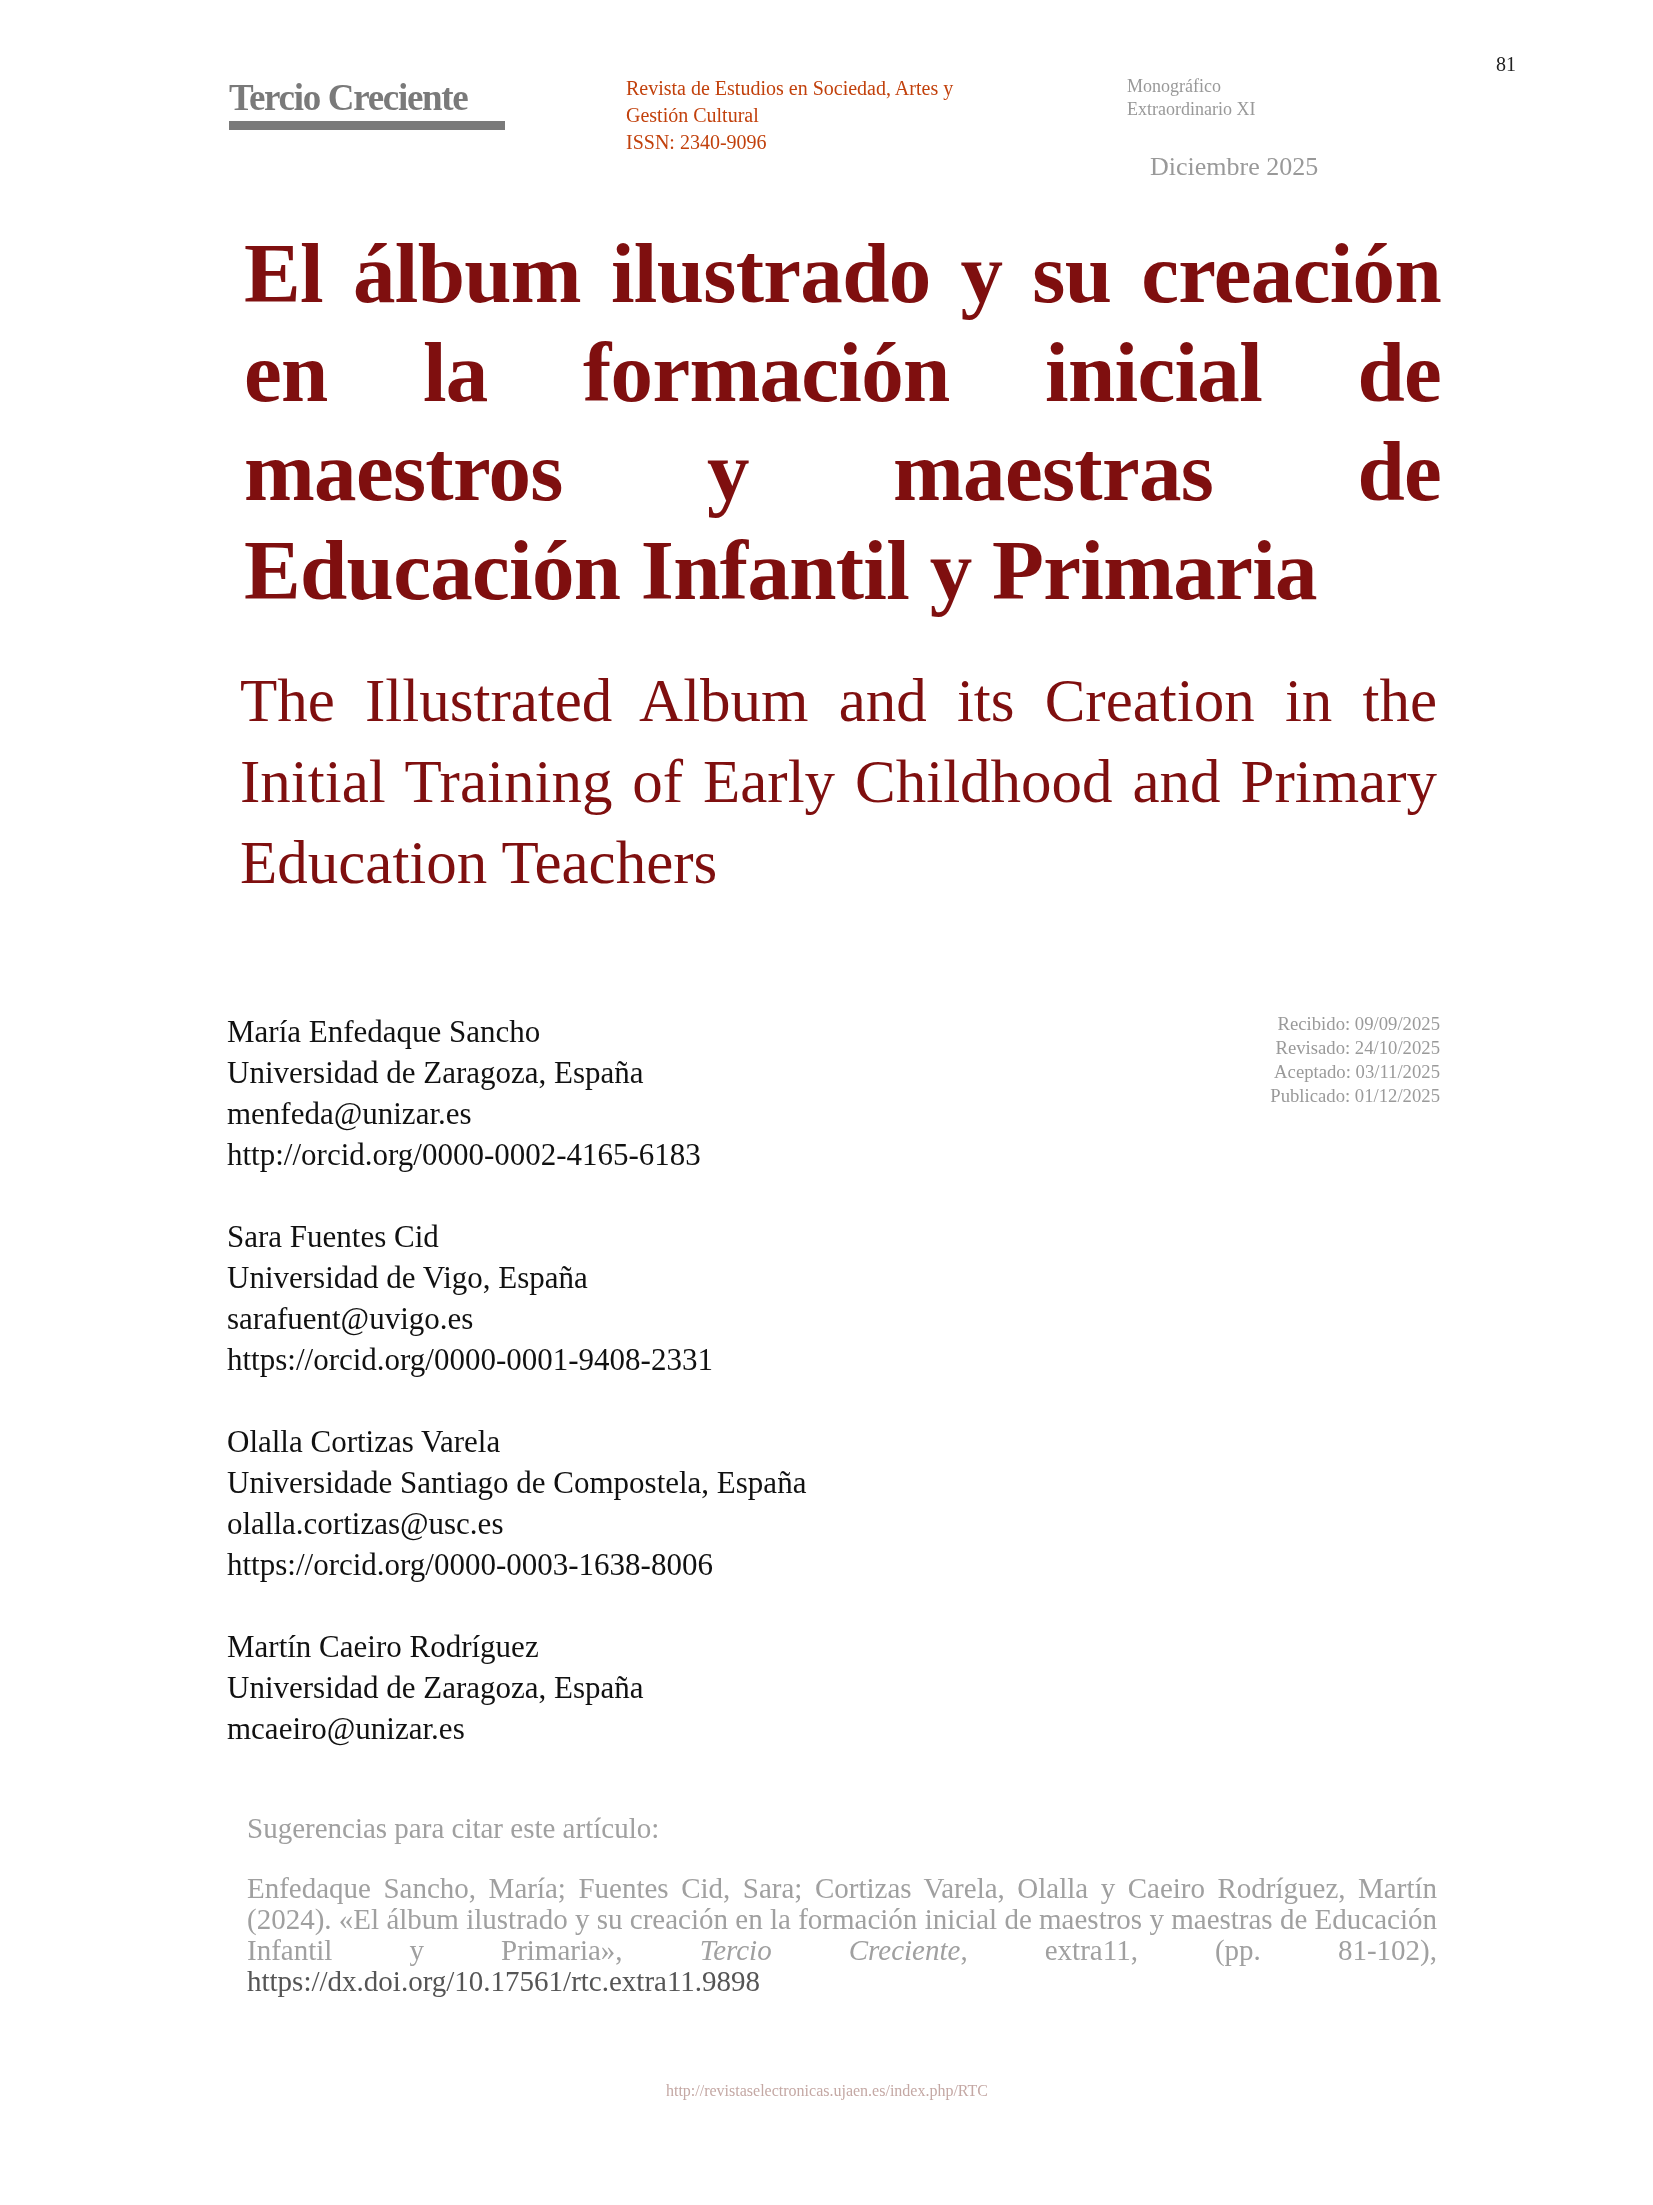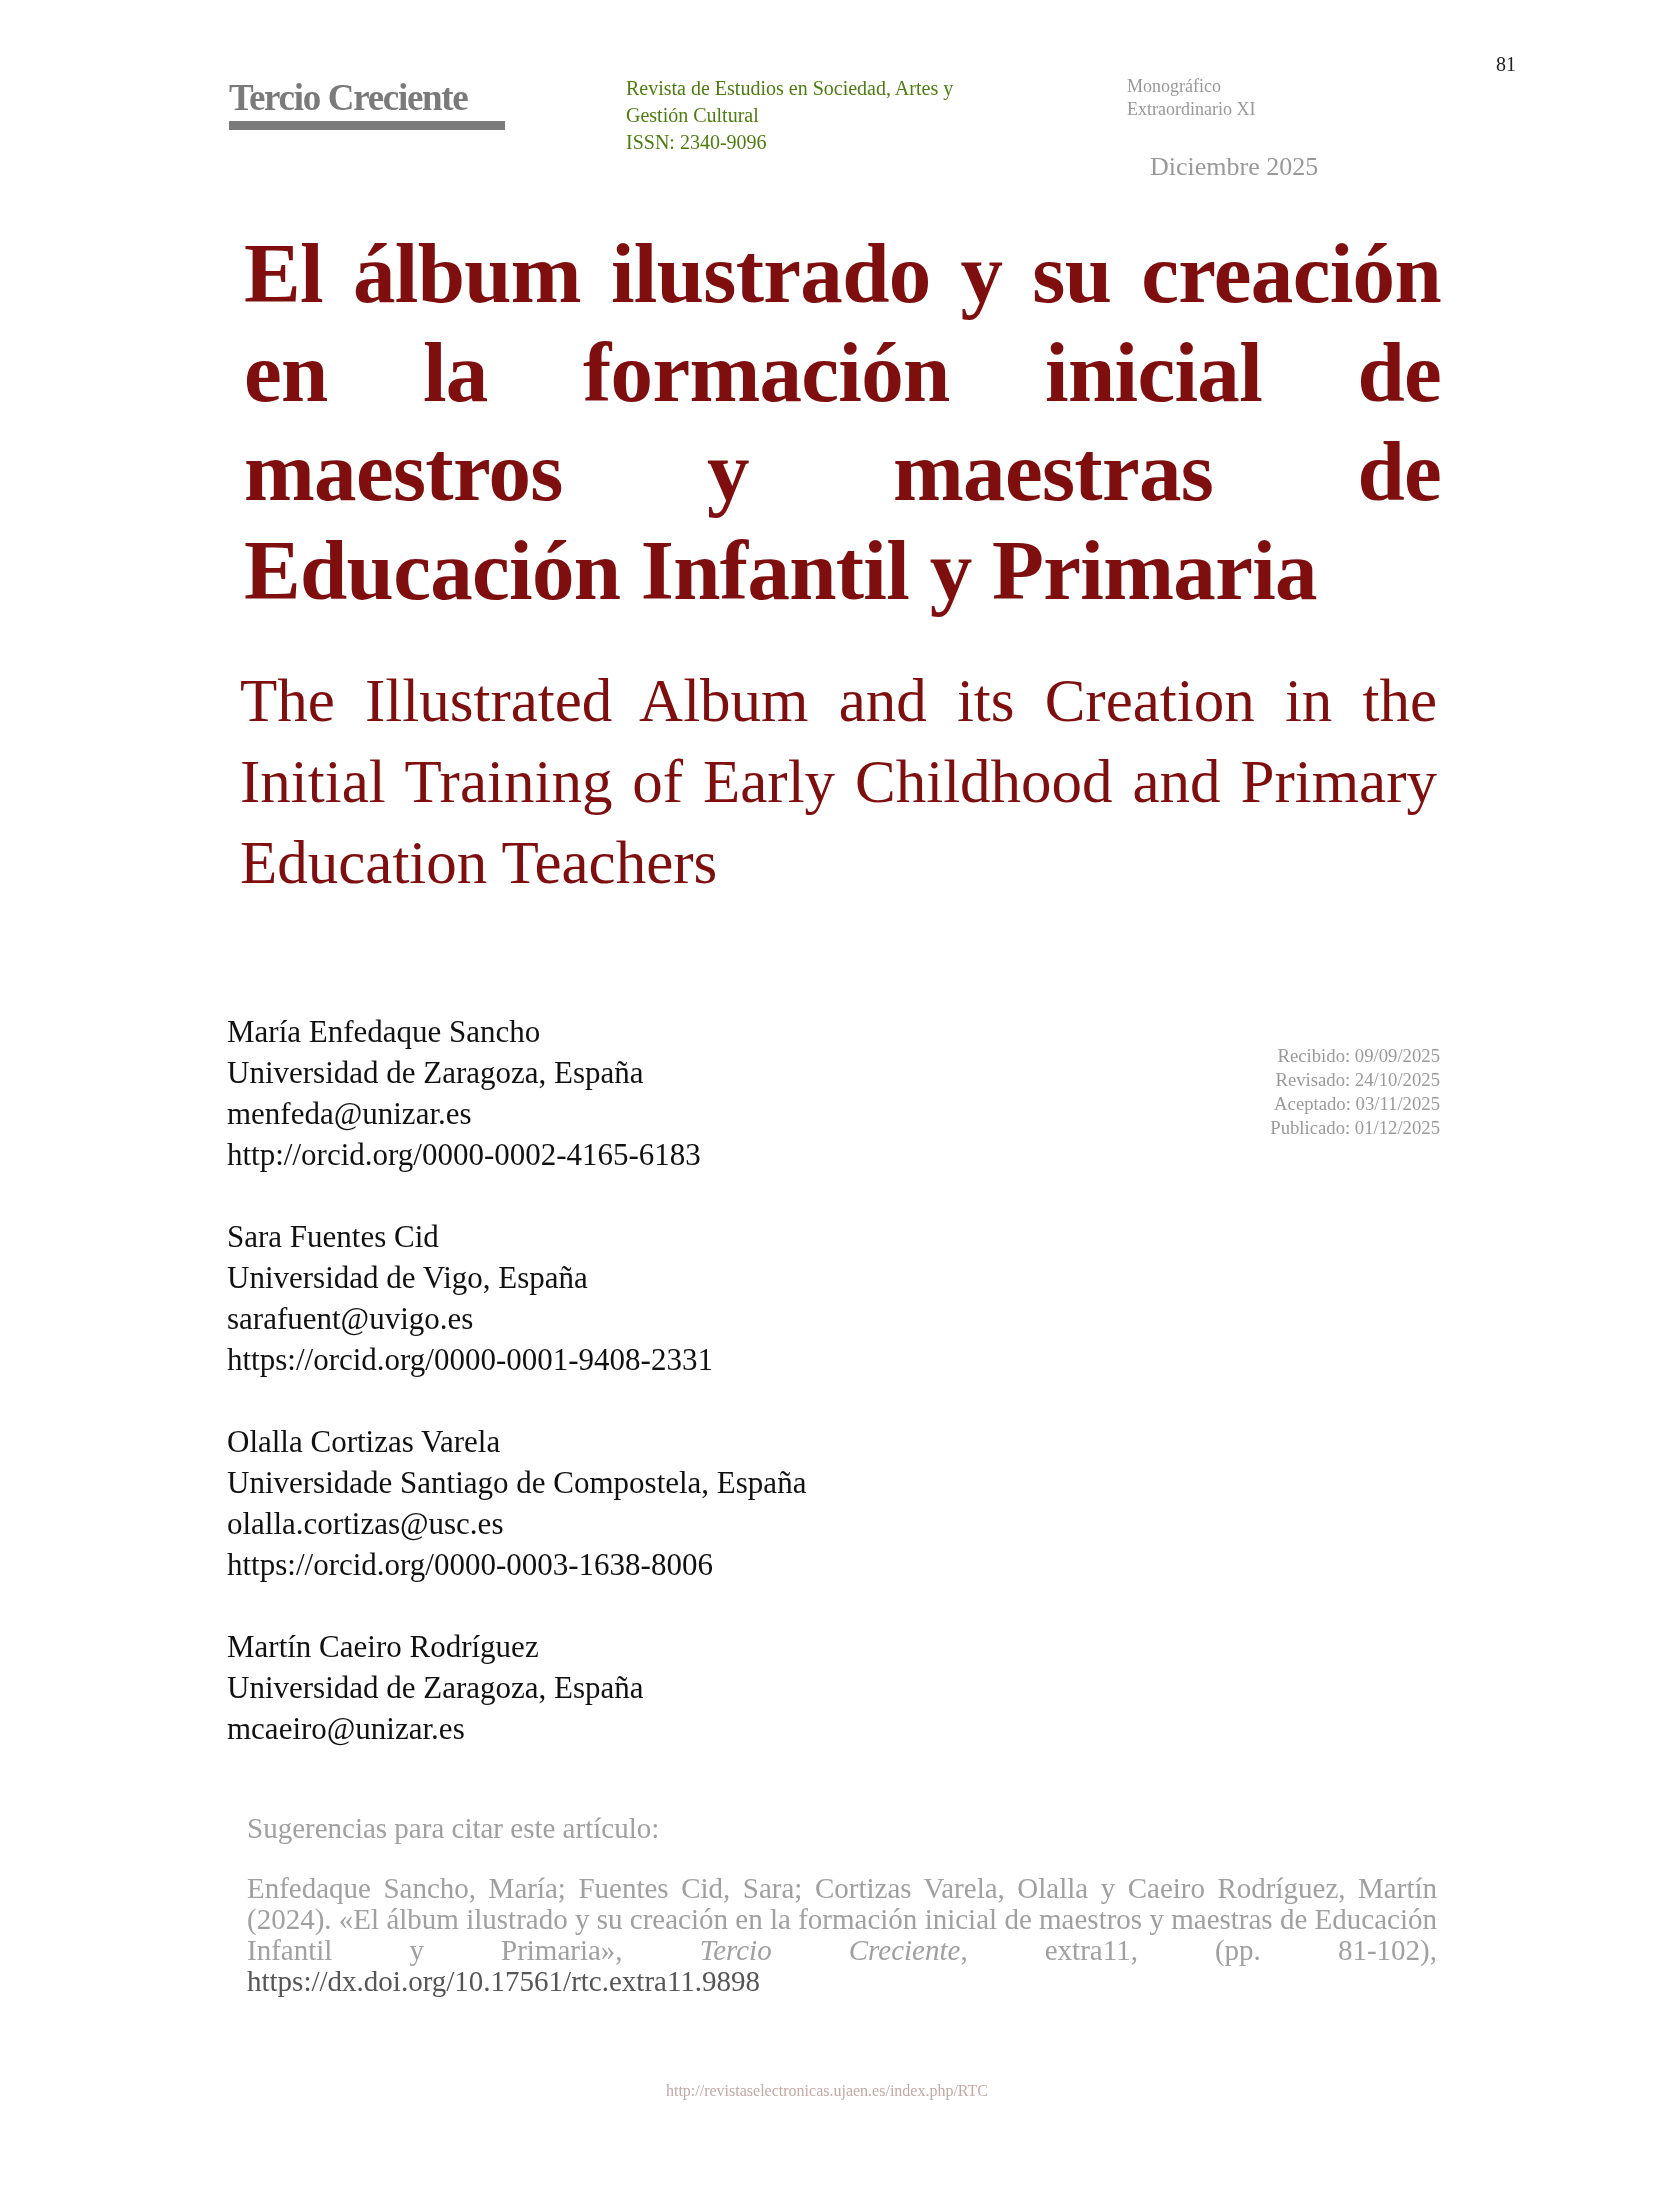--- a/index.html
+++ b/index.html
@@ -5,40 +5,40 @@
     html, body { margin: 0; padding: 0; background: #ffffff; }
     body { width: 1654px; height: 2205px; position: relative; overflow: hidden;
            font-family: "Liberation Serif", serif; color: #111; }
     .abs { position: absolute; }
 
     
     .page-num { left: 1496px; top: 53px; font-size: 20px; color: #222; }
     .logo { left: 229px; top: 79px; font-size: 37px; font-weight: bold; color: #7a7a7a;
             letter-spacing: -1.3px; line-height: 1; }
     .logo-bar { left: 229px; top: 121px; width: 276px; height: 9.3px; background: #7a7a7a; }
-    .journal { left: 626px; top: 75px; font-size: 20px; line-height: 27px; color: #4d7c0f; }
+    .journal { left: 626px; top: 75px; font-size: 20px; line-height: 27px; color: #c2410c; }
     .issue { left: 1127px; top: 75px; font-size: 18px; line-height: 23px; color: #999; }
     .issue-date { left: 1150px; top: 152px; font-size: 26px; color: #999; }
 
     
     .title-es { left: 240px; top: 220px; width: 1197px; font-size: 85px; font-weight: bold;
                 line-height: 99px; color: #7f0f0f; text-align: justify; text-align-last: left;
                 letter-spacing: -0.7px; }
     .title-en { left: 240px; top: 660px; width: 1197px; font-size: 61px; line-height: 81px;
                 color: #7f0f0f; text-align: justify; text-align-last: left; }
 
     
     .authors { left: 227px; top: 984px; width: 867px; font-size: 31px; line-height: 41px; }
     .author { margin-bottom: 41px; }
     .author-name { font-weight: normal; margin-top: 27px; }
     .author-line { color: #111; }
 
     
     .dates { left: 1160px; top: 1012px; width: 280px; text-align: right;
-             font-size: 18.7px; line-height: 24px; color: #9a9a9a; margin-top: 32px; }
+             font-size: 18.7px; line-height: 24px; color: #9a9a9a; }
 
     
     .cite-label { left: 247px; top: 1812px; font-size: 29px; color: #a0a0a0; }
     .cite-body { left: 247px; top: 1873px; width: 1190px; font-size: 29px; line-height: 31px;
                  color: #a0a0a0; text-align: justify; text-align-last: left; }
     .cite-body .doi { color: #555; font-family: Liberation Serif, serif; }
     .cite-body i { font-style: italic; }
 
     
     .footer-url { left: 0; width: 1654px; top: 2082px; text-align: center; font-size: 16px;

